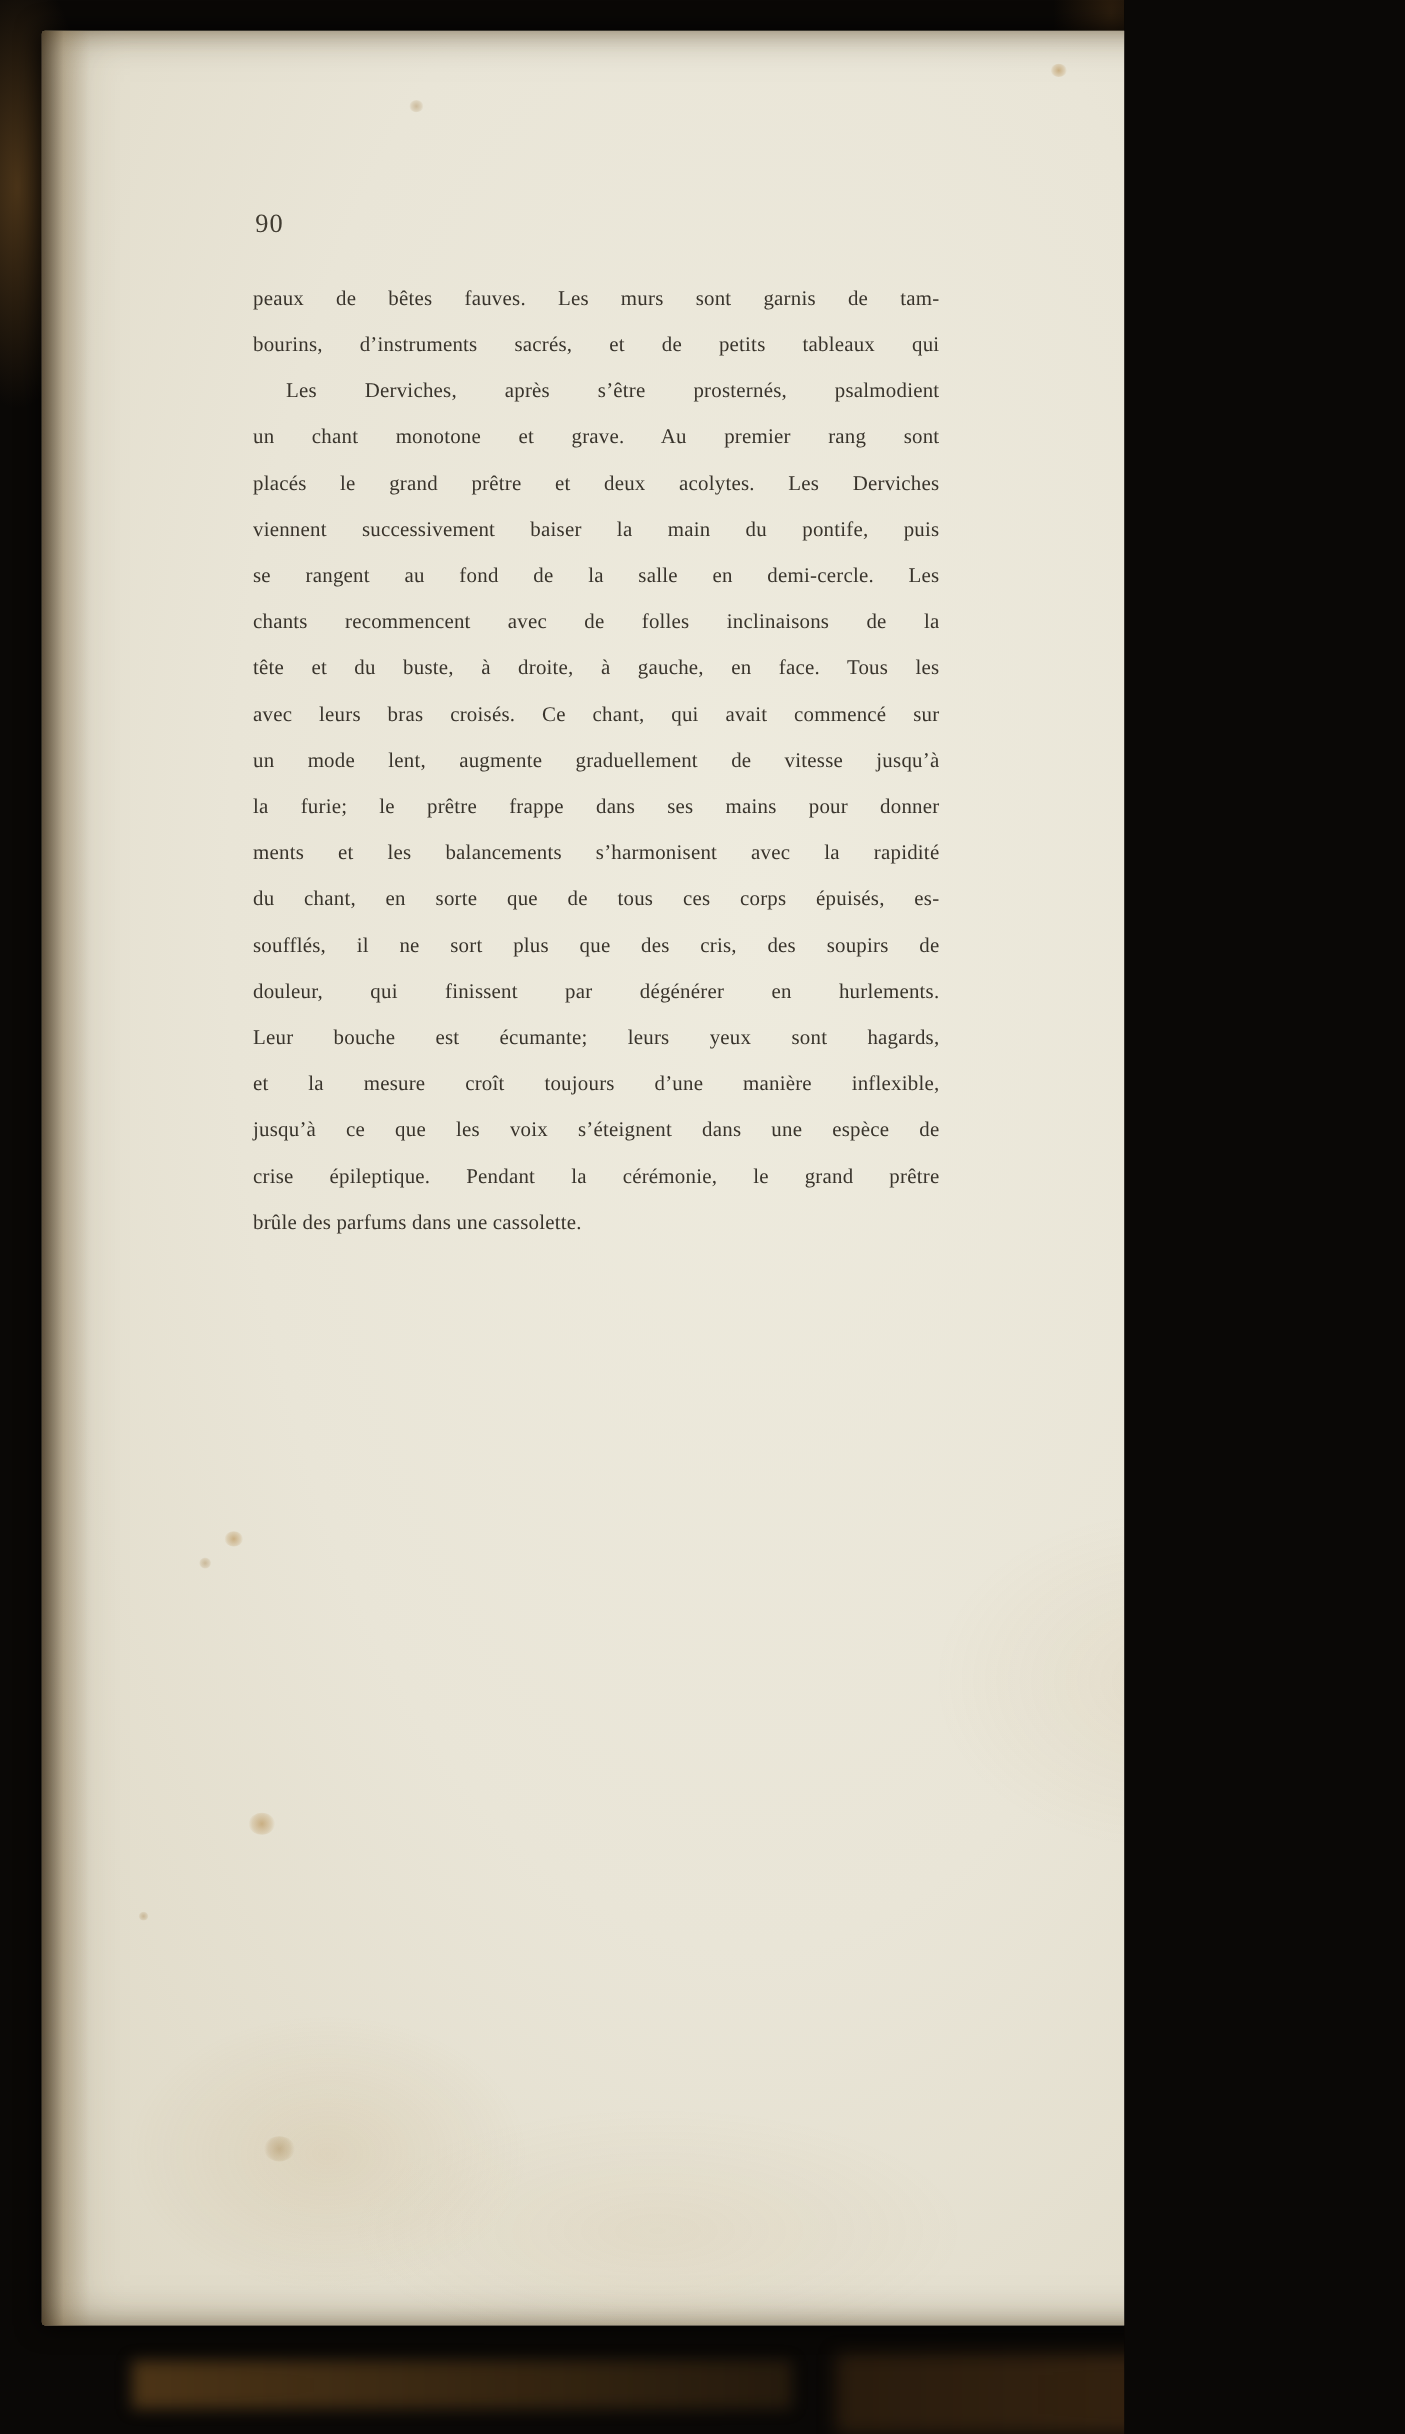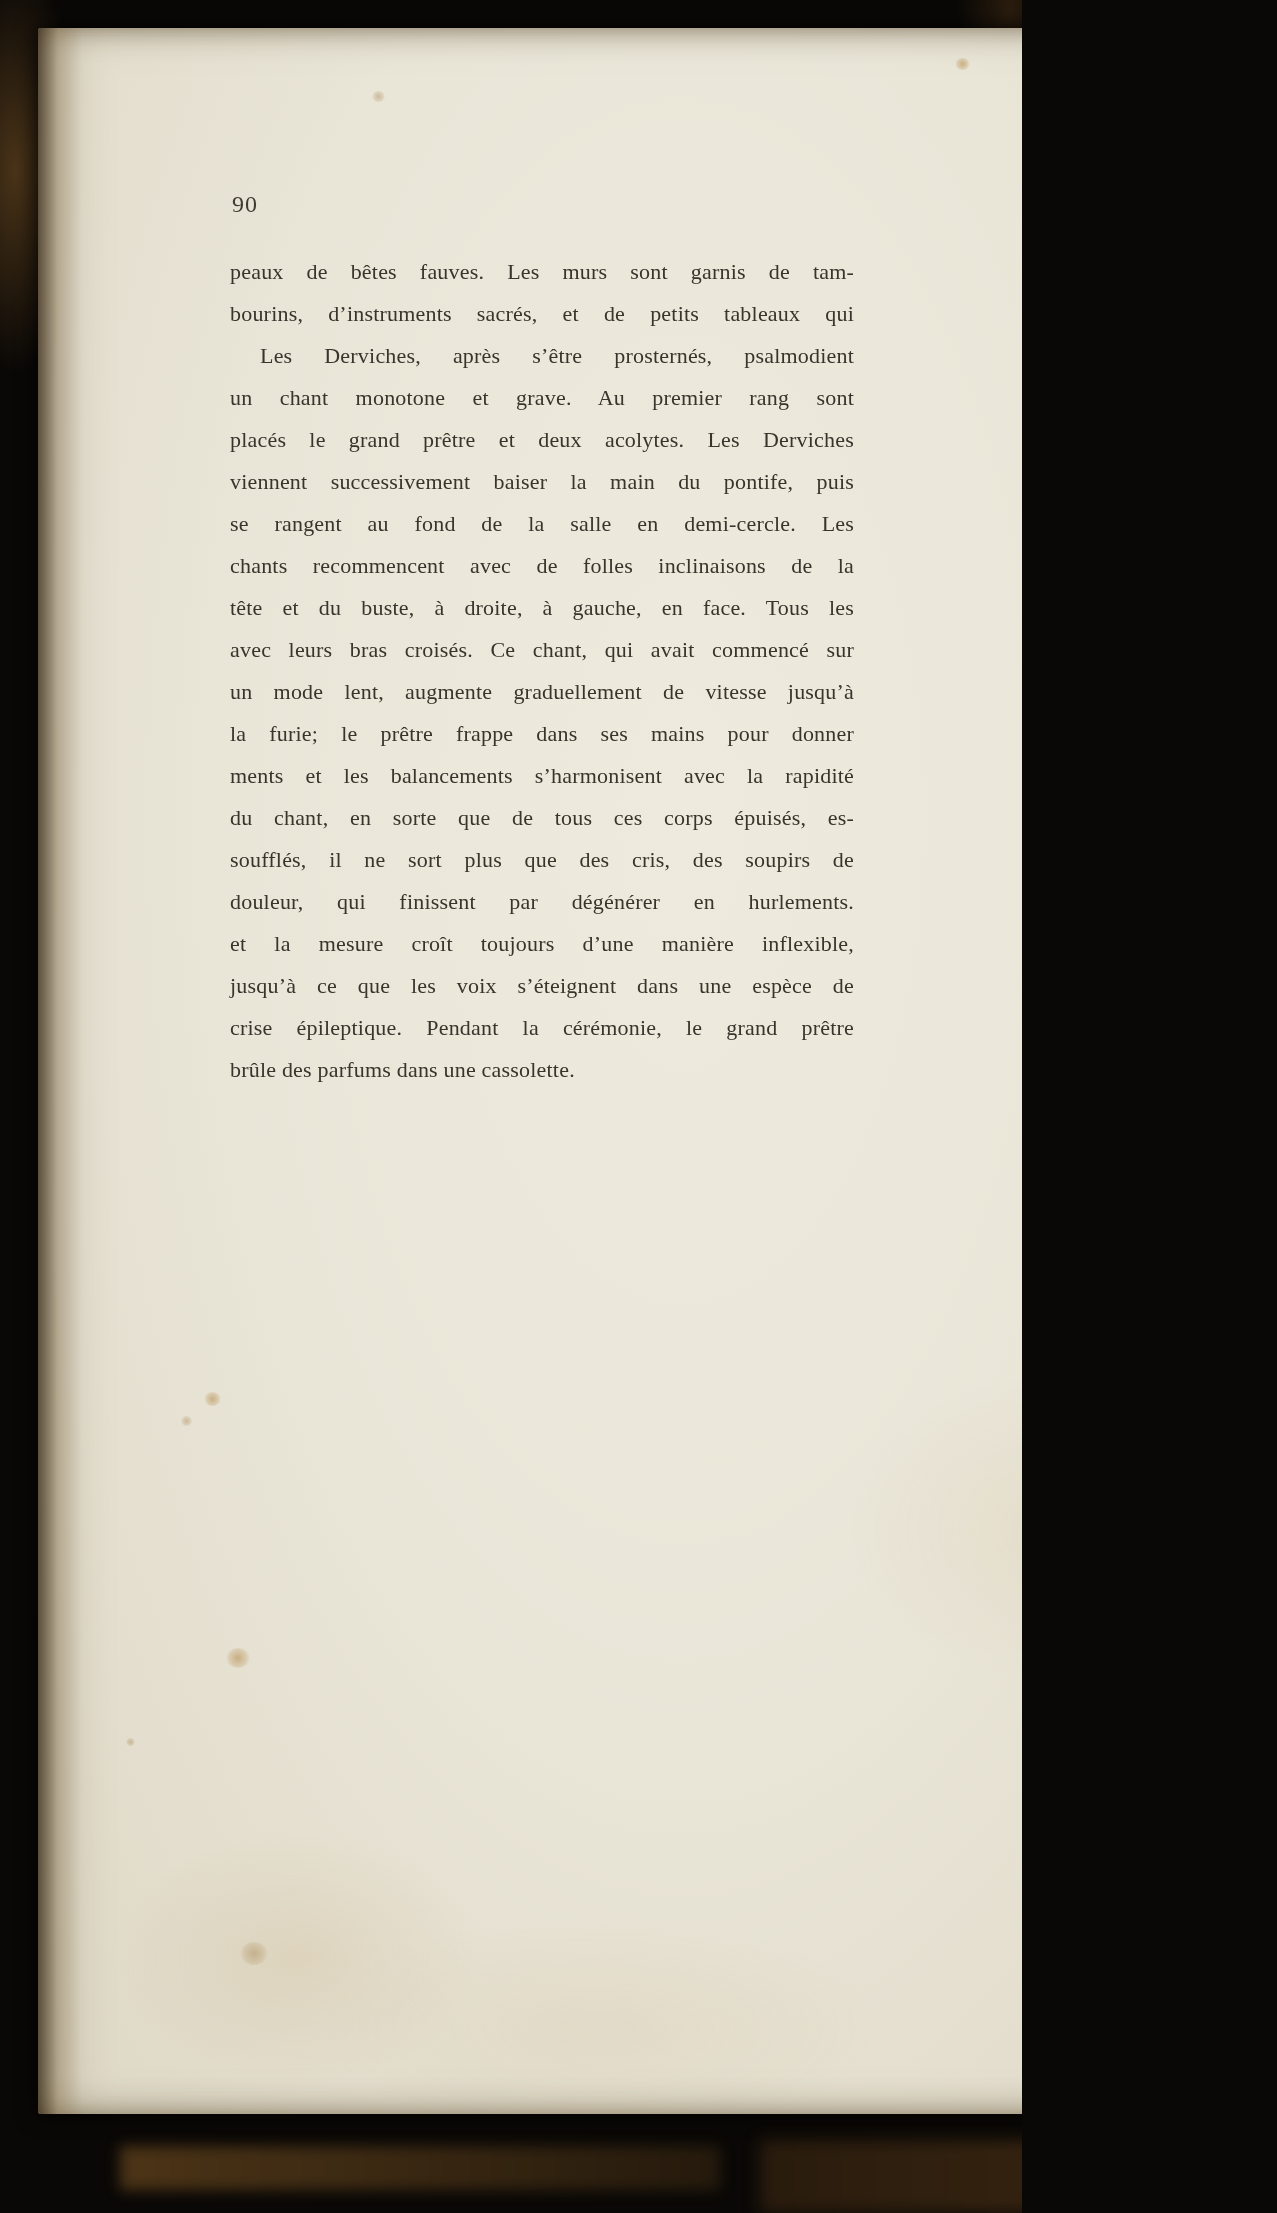--- a/index.html
+++ b/index.html
@@ -79,21 +79,21 @@
     position:relative;height:44px;margin-bottom:24px;
     font-size:25px;
   }
   .page-num{
     position:absolute;left:2px;top:8px;font-size:24px;letter-spacing:1px;color:#403b31;
   }
   .head-title{
     display:block;text-align:center;padding-top:6px;
     letter-spacing:5px;color:#363228;font-size:25px;
   }
-  .text-block{font-size:22px;line-height:42px;letter-spacing:0.2px;}
+  .text-block{font-size:19px;line-height:42px;letter-spacing:0.2px;}
   .line{width:100%;white-space:normal;}
   .line.j{text-align:justify;text-align-last:justify;}
   .line.indent{text-indent:30px;}
 </style>
 </head>
 <body>
 
 <div class="stage">
   <div class="photo-bg"></div>
   <div class="right-strip"></div>
@@ -129,20 +129,21 @@
           <div class="line j">se rangent au fond de la salle en demi-cercle. Les</div>
           <div class="line j">chants recommencent avec de folles inclinaisons de la</div>
           <div class="line j">tête et du buste, à droite, à gauche, en face. Tous les</div>
           <div class="line j">avec leurs bras croisés. Ce chant, qui avait commencé sur</div>
           <div class="line j">un mode lent, augmente graduellement de vitesse jusqu’à</div>
           <div class="line j">la furie; le prêtre frappe dans ses mains pour donner</div>
           <div class="line j">ments et les balancements s’harmonisent avec la rapidité</div>
           <div class="line j">du chant, en sorte que de tous ces corps épuisés, es-</div>
           <div class="line j">soufflés, il ne sort plus que des cris, des soupirs de</div>
           <div class="line j">douleur, qui finissent par dégénérer en hurlements.</div>
+          <div class="line j">Leur bouche est écumante; leurs yeux sont hagards,</div>
           <div class="line j">et la mesure croît toujours d’une manière inflexible,</div>
           <div class="line j">jusqu’à ce que les voix s’éteignent dans une espèce de</div>
           <div class="line j">crise épileptique. Pendant la cérémonie, le grand prêtre</div>
           <div class="line">brûle des parfums dans une cassolette.</div>
         </div>
     </div>
   </div>
 </div>
 
 </body></html>

